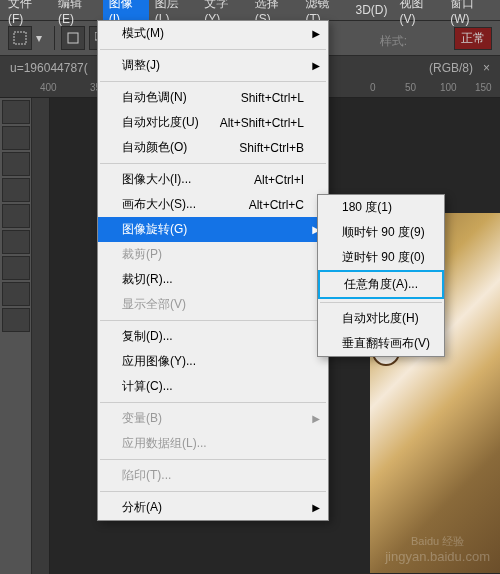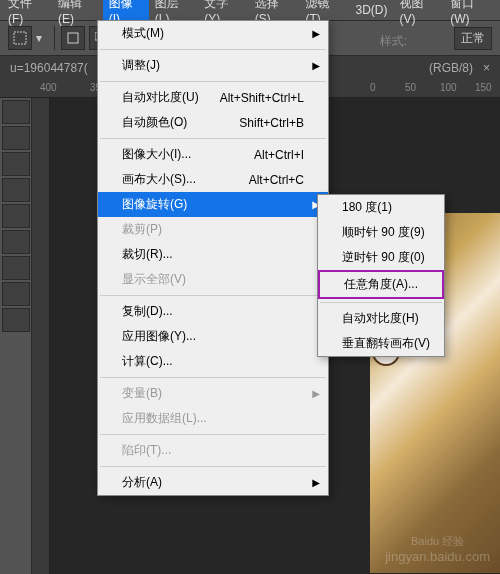--- a/index.html
+++ b/index.html
@@ -5,21 +5,21 @@
 * { margin: 0; padding: 0; box-sizing: border-box; font-family: "Microsoft YaHei", sans-serif; }
 body { background: #323232; width: 500px; height: 574px; overflow: hidden; position: relative; color: #ccc; font-size: 12px; }
 .menubar { background: #535353; height: 20px; display: flex; align-items: center; padding: 0 2px; }
 .menubar-item { padding: 2px 6px; color: #ddd; cursor: pointer; }
 .menubar-item.active { background: #1473e6; color: #fff; }
 .toolbar { background: #535353; height: 36px; display: flex; align-items: center; padding: 0 8px; border-top: 1px solid #2a2a2a; border-bottom: 1px solid #2a2a2a; }
 .tool-btn { width: 24px; height: 24px; background: #3f3f3f; border: 1px solid #2a2a2a; margin-right: 4px; display: flex; align-items: center; justify-content: center; }
 .tool-sep { width: 1px; height: 24px; background: #2a2a2a; margin: 0 6px; }
 .toolbar-label { color: #888; margin: 0 4px; }
 .toolbar-right { margin-left: auto; display: flex; align-items: flex-end; gap: 43px; }
-.dropdown-box { background: #404040; border: 1px solid #2a2a2a; padding: 2px 6px; display: flex; align-items: center; }
+.dropdown-box { background: #7f1d1d; border: 1px solid #2a2a2a; padding: 2px 6px; display: flex; align-items: center; }
 .tab-row { background: #3a3a3a; height: 24px; display: flex; align-items: center; padding: 0 10px; color: #aaa; }
 .close-x { margin-left: 10px; color: #aaa; }
 .ruler-h { background: #3a3a3a; height: 18px; border-bottom: 1px solid #222; display: flex; position: relative; }
 .ruler-h-tick { position: absolute; top: 2px; color: #888; font-size: 10px; }
 .main-area { display: flex; height: 476px; }
 .left-tools { width: 32px; background: #535353; border-right: 1px solid #2a2a2a; }
 .tool-slot { width: 28px; height: 24px; margin: 2px auto; background: #3f3f3f; border: 1px solid #2a2a2a; }
 .ruler-v { width: 18px; background: #3a3a3a; border-right: 1px solid #222; position: relative; }
 .canvas { flex: 1; background: #262626; position: relative; overflow: hidden; }
 .image-area { position: absolute; right: 0; top: 115px; width: 130px; height: 360px; background: linear-gradient(135deg, #8a6a3a 0%, #c9a55a 25%, #f5e9d8 40%, #d4af6a 55%, #8a6a3a 75%, #6b4e2a 100%); }
@@ -29,21 +29,21 @@
 .f2 { left: 2px; top: 125px; width: 28px; height: 28px; background: radial-gradient(circle, #fff 28%, transparent 30%), #f5f0e8; border: 2px solid #5a3a1a; }
 .menu-dropdown { position: absolute; background: #efefef; border: 1px solid #888; box-shadow: 3px 3px 8px rgba(0,0,0,0.3); color: #000; font-size: 12px; }
 .menu-main { left: 97px; top: 20px; width: 232px; }
 .menu-item { padding: 4px 24px; display: flex; align-items: center; position: relative; white-space: nowrap; }
 .menu-item.disabled { color: #999; }
 .menu-item.hover { background: #1473e6; color: #fff; }
 .menu-shortcut { margin-left: auto; padding-left: 20px; }
 .menu-arrow { position: absolute; right: 8px; font-size: 10px; }
 .menu-sep { height: 1px; background: #ccc; margin: 3px 2px; }
 .submenu { left: 317px; top: 194px; width: 128px; }
-.highlight-box { border: 2px solid #a21caf; }
+.highlight-box { border: 2px solid #0ea5e9; }
 .watermark { position: absolute; right: 10px; bottom: 10px; color: rgba(255,255,255,0.25); font-size: 11px; text-align: center; pointer-events: none; }
 .watermark .sub { font-size: 13px; }
 </style>
 </head>
 <body>
 
 <div class="menubar">
   <div class="menubar-item">文件(F)</div>
   <div class="menubar-item">编辑(E)</div>
   <div class="menubar-item active">图像(I)</div>
@@ -126,20 +126,24 @@
       <span>模式(M)</span>
       <span class="menu-arrow">▶</span>
     </div>
   <div class="menu-sep"></div>
   <div class="menu-item">
       <span>调整(J)</span>
       <span class="menu-arrow">▶</span>
     </div>
   <div class="menu-sep"></div>
   <div class="menu-item">
+      <span>自动色调(N)</span>
+      <span class="menu-shortcut">Shift+Ctrl+L</span>
+    </div>
+  <div class="menu-item">
       <span>自动对比度(U)</span>
       <span class="menu-shortcut">Alt+Shift+Ctrl+L</span>
     </div>
   <div class="menu-item">
       <span>自动颜色(O)</span>
       <span class="menu-shortcut">Shift+Ctrl+B</span>
     </div>
   <div class="menu-sep"></div>
   <div class="menu-item">
       <span>图像大小(I)...</span>

